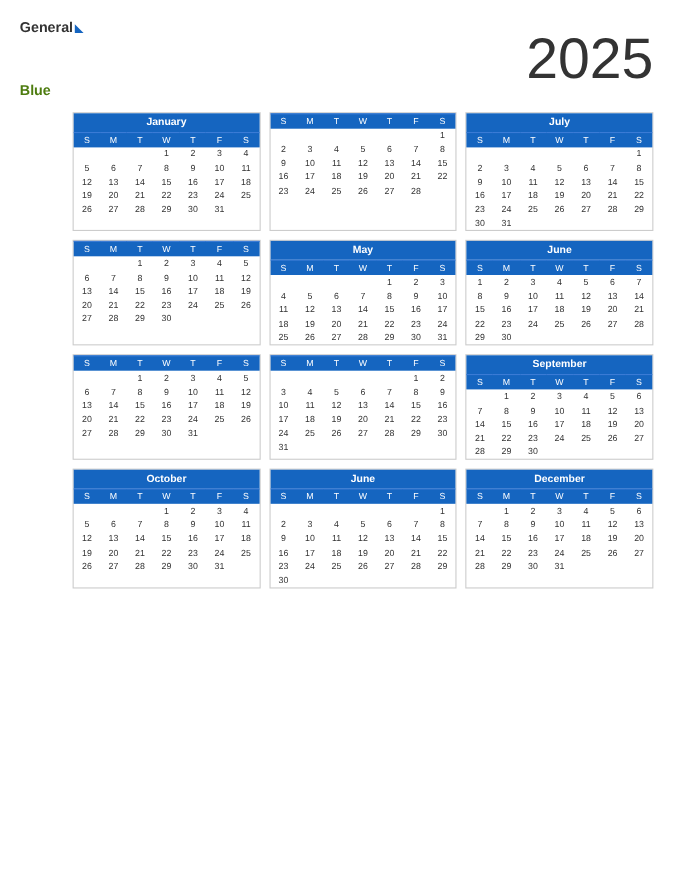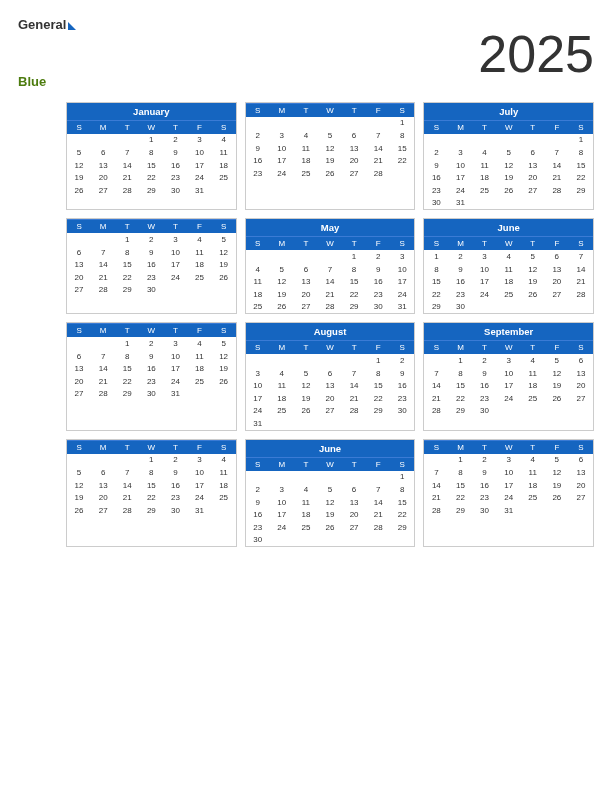--- a/index.html
+++ b/index.html
@@ -456,21 +456,20 @@
         <div class="day-cell">27</div>
         <div class="day-cell">28</div>
         <div class="day-cell">29</div>
         <div class="day-cell">30</div>
         <div class="day-cell">31</div>
         <div class="day-cell empty"></div>
         <div class="day-cell empty"></div>
       </div>
     </div>
     <div class="month-block">
-      <div class="month-header">August</div>
       <div class="day-headers">
         <div class="day-header">S</div>
         <div class="day-header">M</div>
         <div class="day-header">T</div>
         <div class="day-header">W</div>
         <div class="day-header">T</div>
         <div class="day-header">F</div>
         <div class="day-header">S</div>
       </div>
       <div class="days-grid">
@@ -561,20 +560,21 @@
         <div class="day-cell">28</div>
         <div class="day-cell">29</div>
         <div class="day-cell">30</div>
         <div class="day-cell empty"></div>
         <div class="day-cell empty"></div>
         <div class="day-cell empty"></div>
         <div class="day-cell empty"></div>
       </div>
     </div>
     <div class="month-block">
+      <div class="month-header">October</div>
       <div class="day-headers">
         <div class="day-header">S</div>
         <div class="day-header">M</div>
         <div class="day-header">T</div>
         <div class="day-header">W</div>
         <div class="day-header">T</div>
         <div class="day-header">F</div>
         <div class="day-header">S</div>
       </div>
       <div class="days-grid">
@@ -665,20 +665,21 @@
         <div class="day-cell">30</div>
         <div class="day-cell empty"></div>
         <div class="day-cell empty"></div>
         <div class="day-cell empty"></div>
         <div class="day-cell empty"></div>
         <div class="day-cell empty"></div>
         <div class="day-cell empty"></div>
       </div>
     </div>
     <div class="month-block">
+      <div class="month-header">December</div>
       <div class="day-headers">
         <div class="day-header">S</div>
         <div class="day-header">M</div>
         <div class="day-header">T</div>
         <div class="day-header">W</div>
         <div class="day-header">T</div>
         <div class="day-header">F</div>
         <div class="day-header">S</div>
       </div>
       <div class="days-grid">

